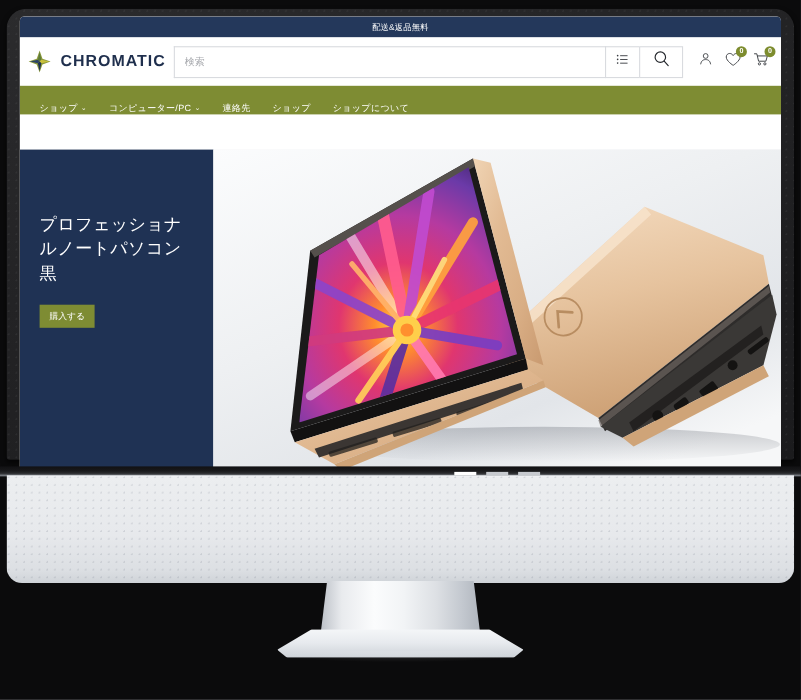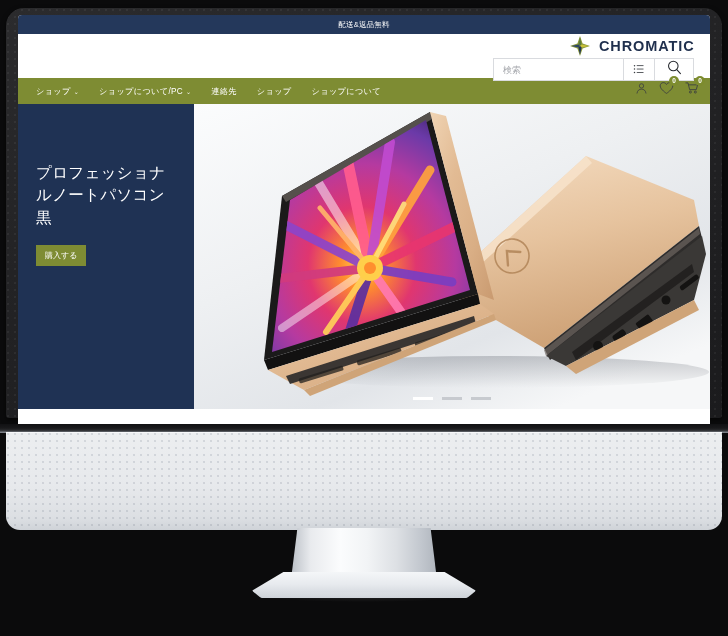--- a/index.html
+++ b/index.html
@@ -94,24 +94,23 @@
     display: flex;
     align-items: center;
     justify-content: center;
   }
 
   
   #site-header {
     height: 44px;
     background: #ffffff;
     display: flex;
-    align-items: flex-end;
+    align-items: center;
     padding: 0 10px 0 6px;
     box-sizing: border-box;
-    flex-direction: column;
   }
   #brand { display: flex; align-items: center; gap: 7px; width: 132px; flex: 0 0 auto; }
   #brand-wordmark {
     font-size: 14.5px;
     font-weight: bold;
     color: #1f2f4d;
     letter-spacing: 0.9px;
   }
   .logo-mark { width: 24px; height: 24px; display:block; }
 
@@ -158,21 +157,21 @@
     line-height: 10px;
     text-align: center;
     font-weight: bold;
   }
 
   
   #main-nav {
     height: 26px;
     background: #7e8c33;
     display: flex;
-    align-items: center;
+    align-items: flex-end;
     padding-left: 18px;
     gap: 20px;
   }
   .nav-item {
     color: #ffffff;
     font-size: 8.2px;
     letter-spacing: 0.3px;
     display: flex;
     align-items: center;
     gap: 3px;
@@ -180,20 +179,21 @@
     white-space: nowrap;
   }
   .caret { font-size: 6px; opacity: 0.95; }
 
   
   #hero {
     position: relative;
     height: 305px;
     display: flex;
     background: #f2f3f5;
+    margin-top: 32px;
   }
   #hero-panel {
     width: 176px;
     flex: 0 0 176px;
     background: #1f3254;
     color: #ffffff;
     padding: 58px 0 0 18px;
     box-sizing: border-box;
   }
   #hero-title {
@@ -326,21 +326,21 @@
 
       </div>
     </div>
 
     <div id="main-nav">
       <div class="nav-item">
         <span>ショップ</span>
         <span class="caret">⌄</span>
       </div>
       <div class="nav-item">
-        <span>ショップについて/PC</span>
+        <span>コンピューター/PC</span>
         <span class="caret">⌄</span>
       </div>
       <div class="nav-item">
         <span>連絡先</span>
       </div>
       <div class="nav-item">
         <span>ショップ</span>
       </div>
       <div class="nav-item">
         <span>ショップについて</span>

